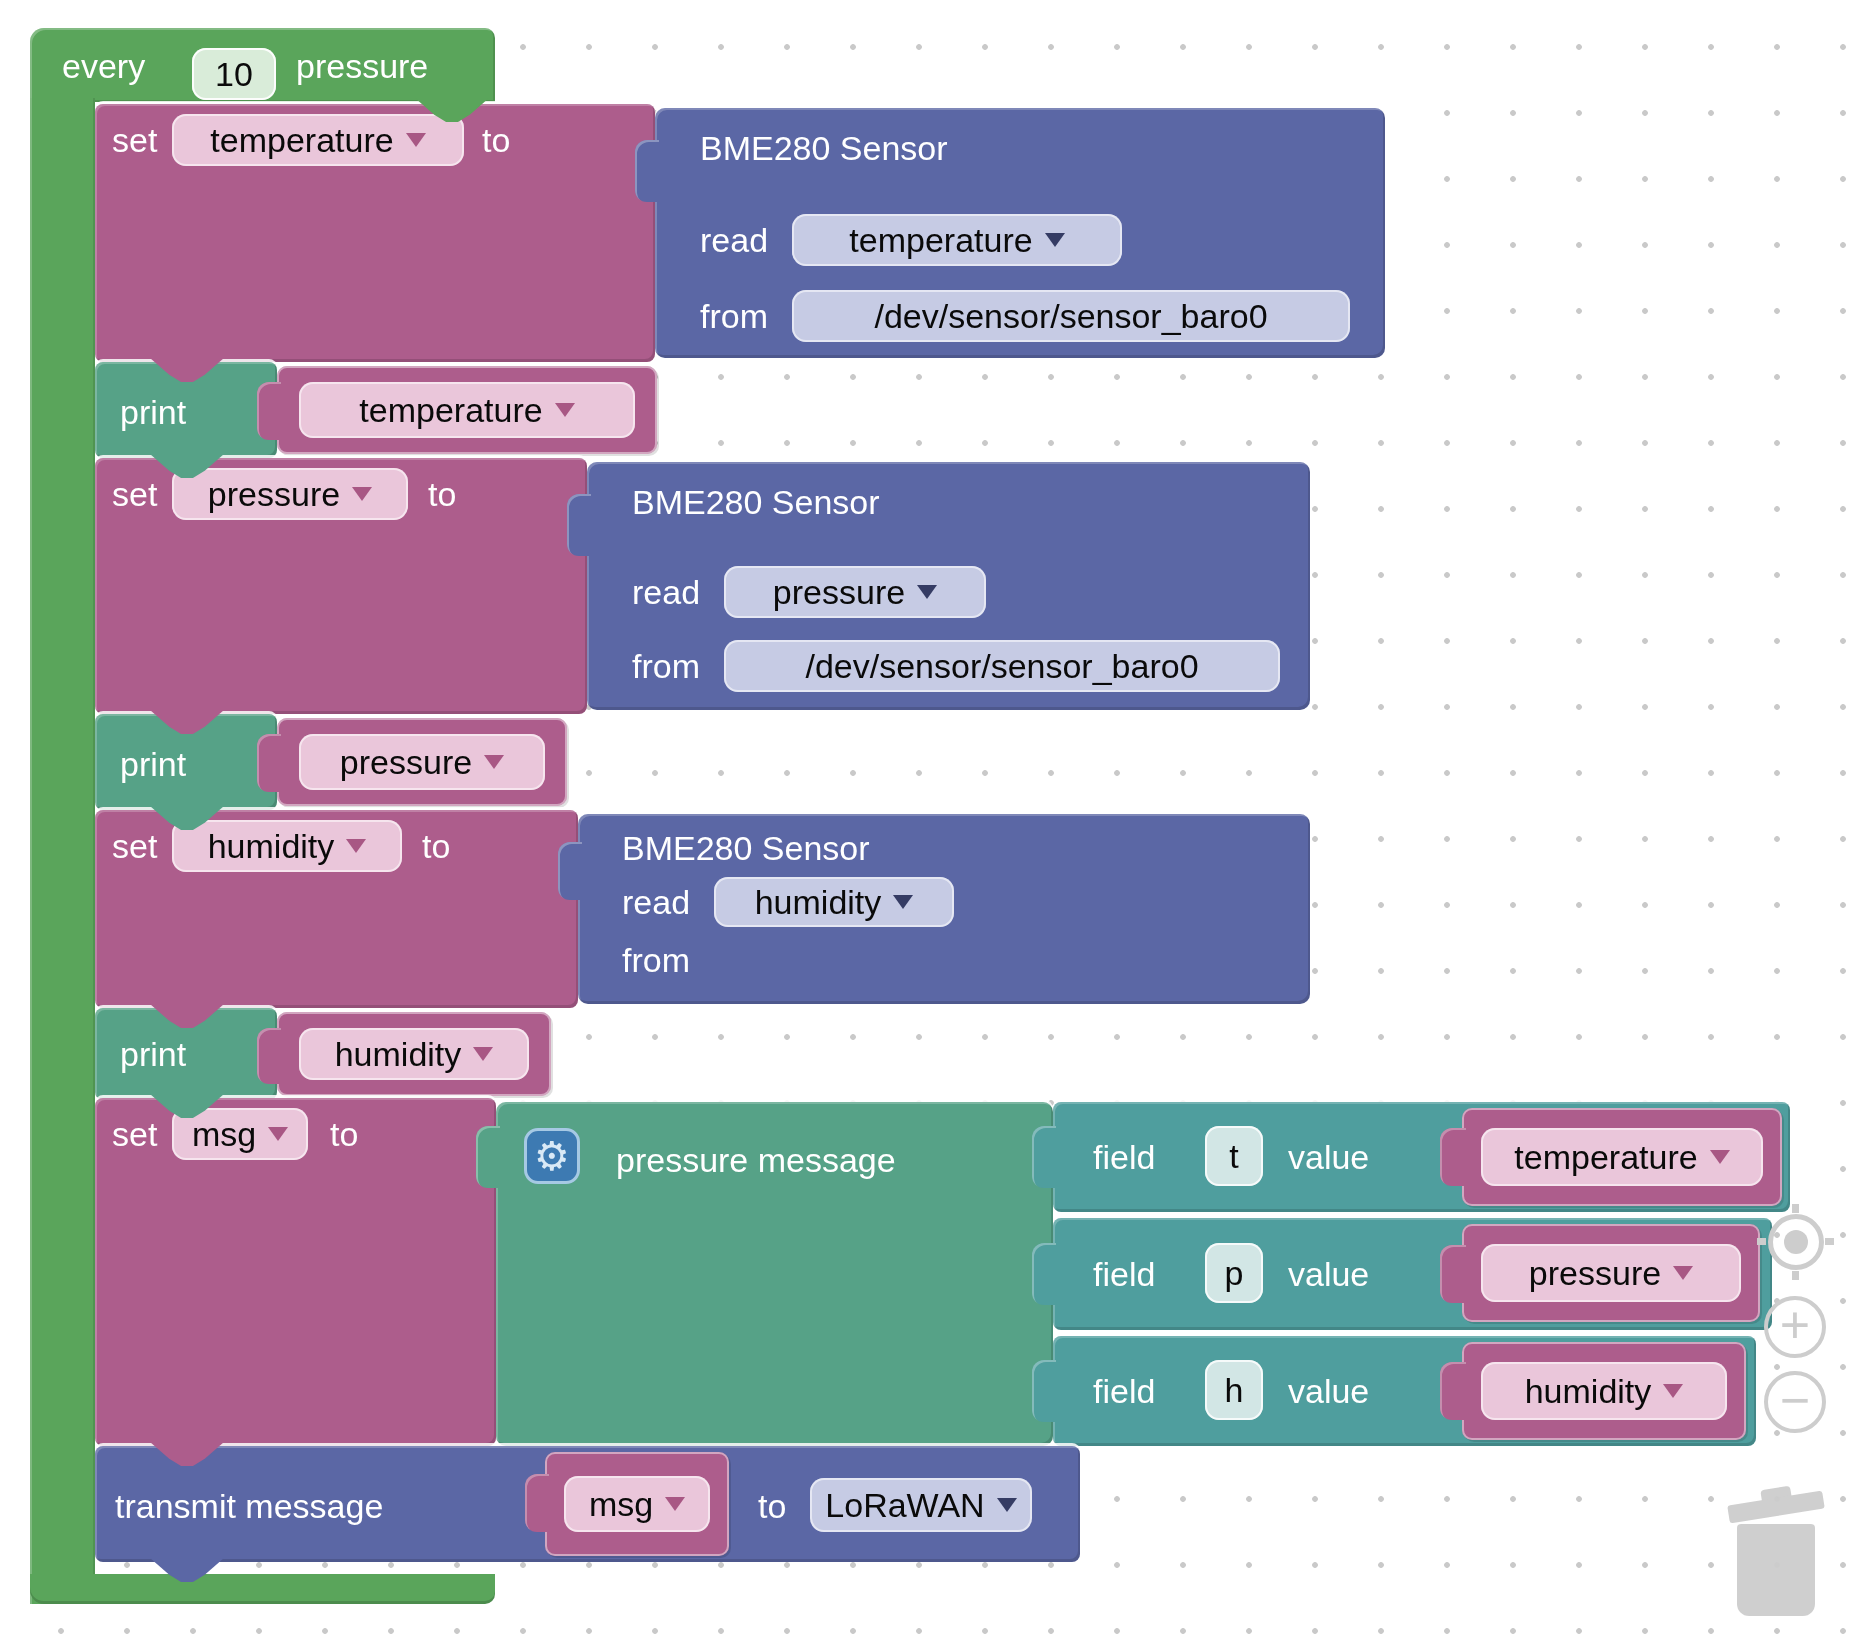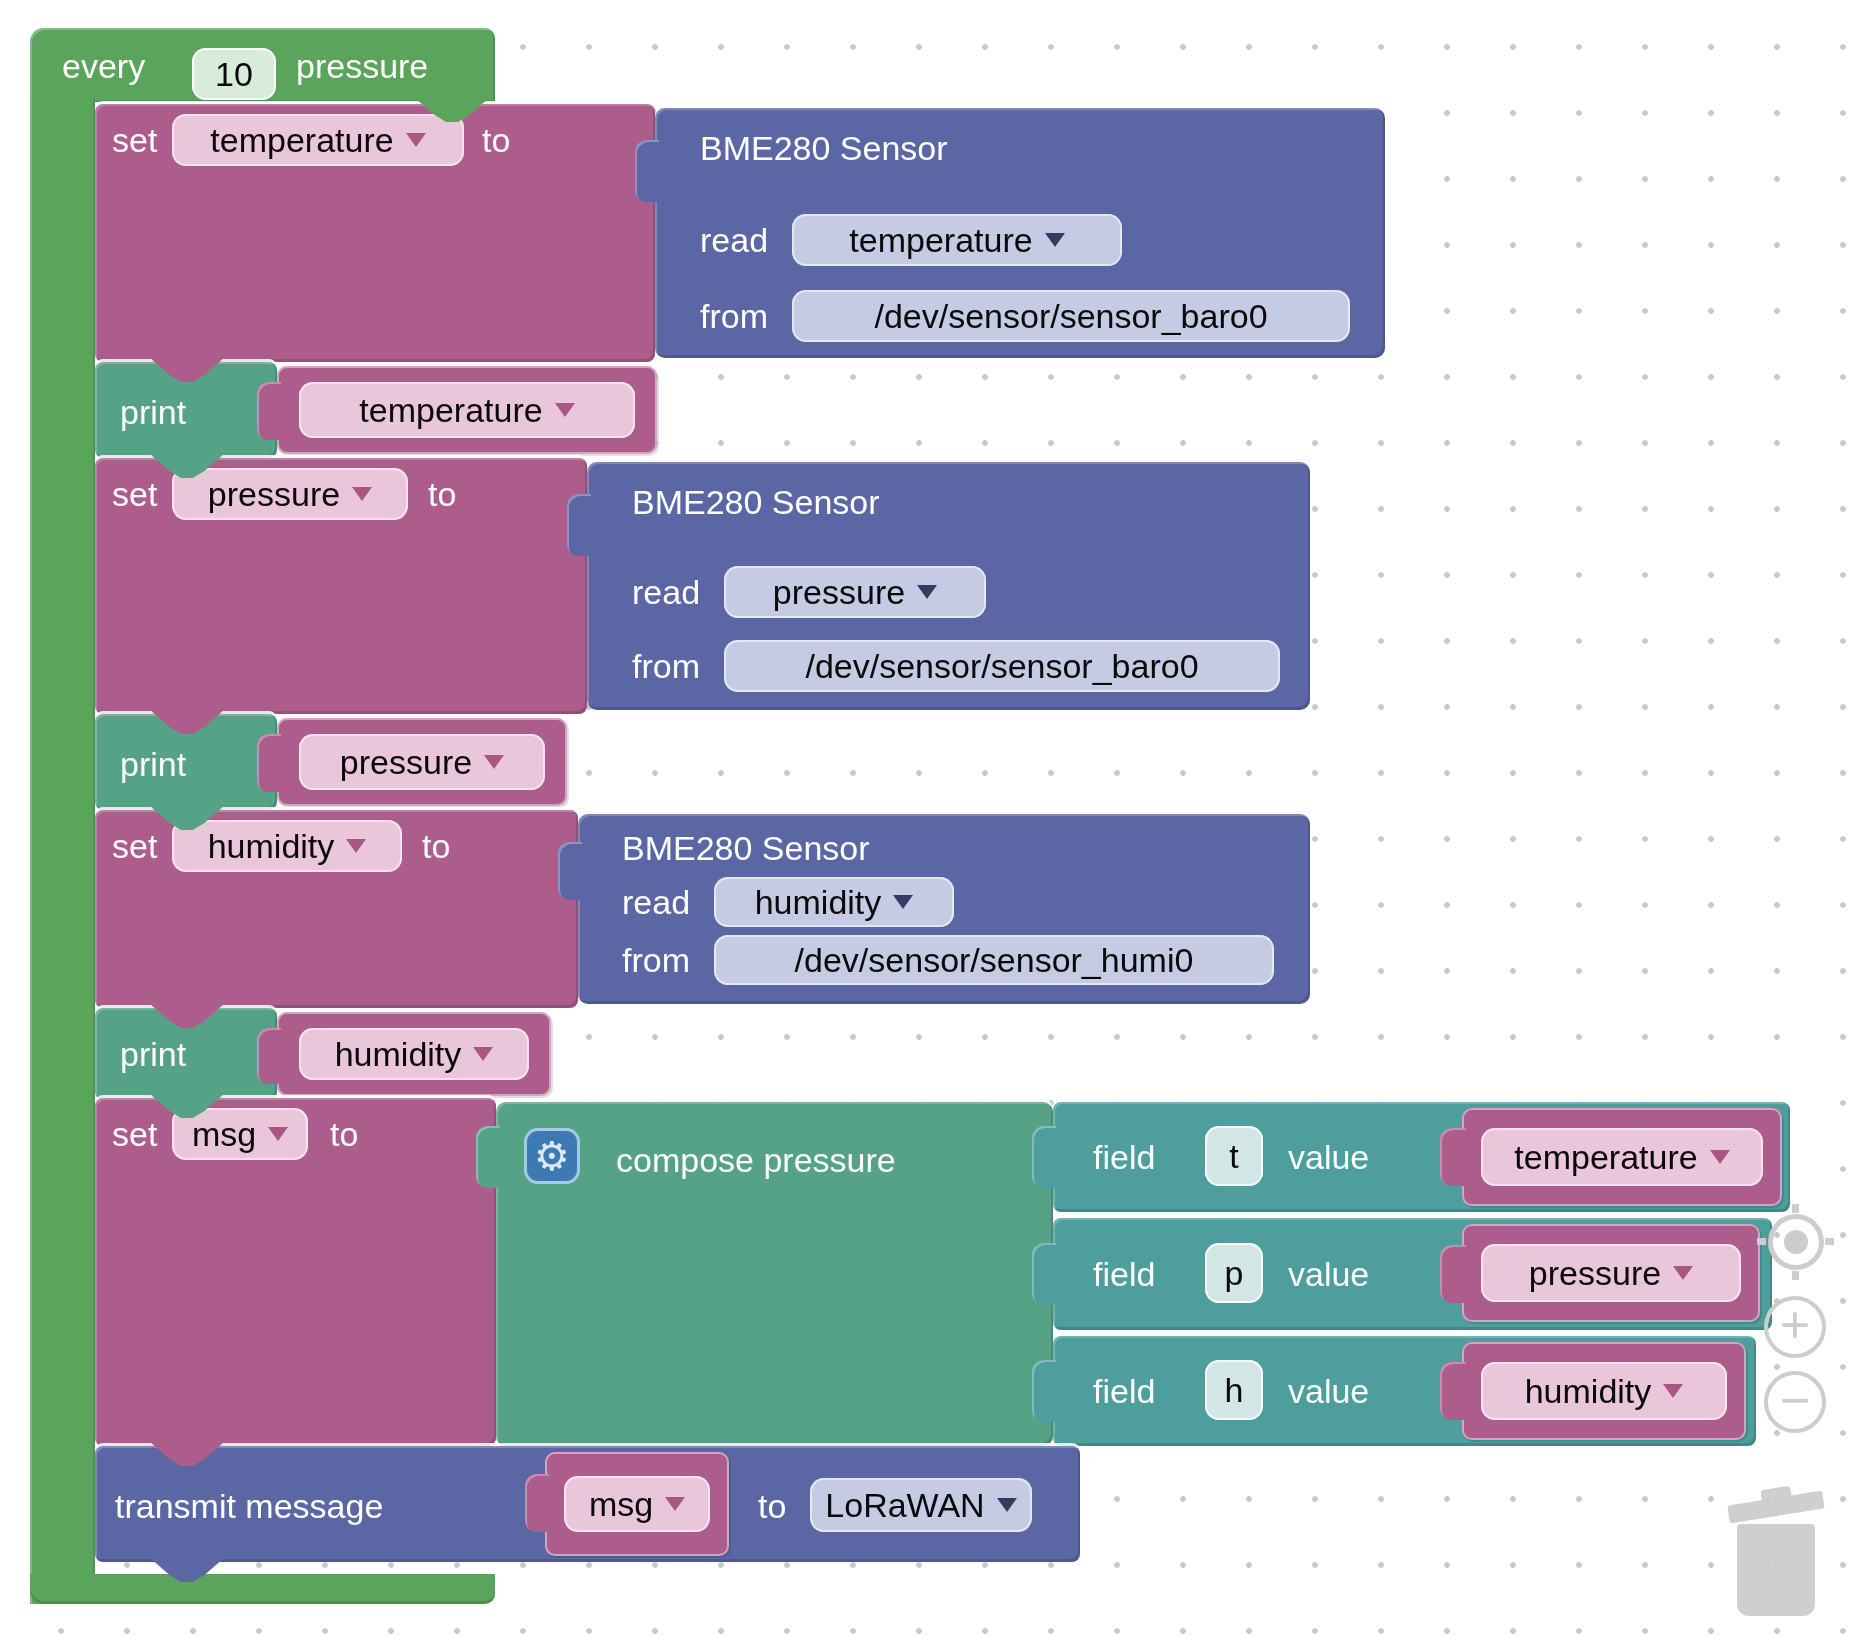--- a/index.html
+++ b/index.html
@@ -126,23 +126,20 @@
 
   <div class="blk c-blue stk" style="left:578px;top:814px;width:732px;height:190px;border-radius:10px;"></div>
   <div class="tab c-blue" style="left:558px;top:842px;width:24px;height:58px;"></div>
   <span class="lbl" style="left:622px;top:848px;">BME280 Sensor</span>
   <span class="lbl" style="left:622px;top:902px;">read</span>
   <div class="pill p-lav" style="left:714px;top:877px;width:240px;height:50px;">
     <span>humidity</span>
       <span class="tri navy"></span>
   </div>
   <span class="lbl" style="left:622px;top:960px;">from</span>
-  <div class="pill p-lav" style="left:714px;top:935px;width:560px;height:50px;">
-    <span>/dev/sensor/sensor_humi0</span>
-  </div>
 
   <div class="blk c-teal stk" style="left:95px;top:1008px;width:182px;height:92px;"></div>
   <span class="lbl" style="left:120px;top:1054px;">print</span>
   <div class="vb" style="left:277px;top:1012px;width:274px;height:84px;">
     <div class="pill p-pink" style="width:230px;height:52px;">
       <span>humidity</span>
         <span class="tri"></span>
     </div>
   </div>
   <div class="tab" style="left:257px;top:1028px;width:24px;height:56px;background:#ad5d8c;"></div>
@@ -153,21 +150,21 @@
     <span>msg</span>
       <span class="tri"></span>
   </div>
   <span class="lbl" style="left:330px;top:1134px;">to</span>
 
   <div class="blk c-teal stk" style="left:496px;top:1102px;width:557px;height:344px;border-radius:10px;"></div>
   <div class="tab c-teal" style="left:476px;top:1126px;width:24px;height:62px;"></div>
   <div class="gear" style="left:524px;top:1128px;">
       <span>⚙</span>
     </div>
-  <span class="lbl" style="left:616px;top:1160px;">compose pressure</span>
+  <span class="lbl" style="left:616px;top:1160px;">pressure message</span>
 
   <div class="blk c-fteal stk" style="left:1053px;top:1102px;width:737px;height:110px;border-radius:8px;"></div>
   <div class="tab c-fteal" style="left:1032px;top:1126px;width:24px;height:62px;"></div>
   <span class="lbl" style="left:1093px;top:1157px;">field</span>
   <div class="pill p-cyan" style="left:1205px;top:1126px;width:58px;height:60px;">
       <span>t</span>
     </div>
   <span class="lbl" style="left:1288px;top:1157px;">value</span>
   <div class="vb" style="left:1462px;top:1108px;width:320px;height:98px;">
     <div class="pill p-pink" style="width:282px;height:58px;">

